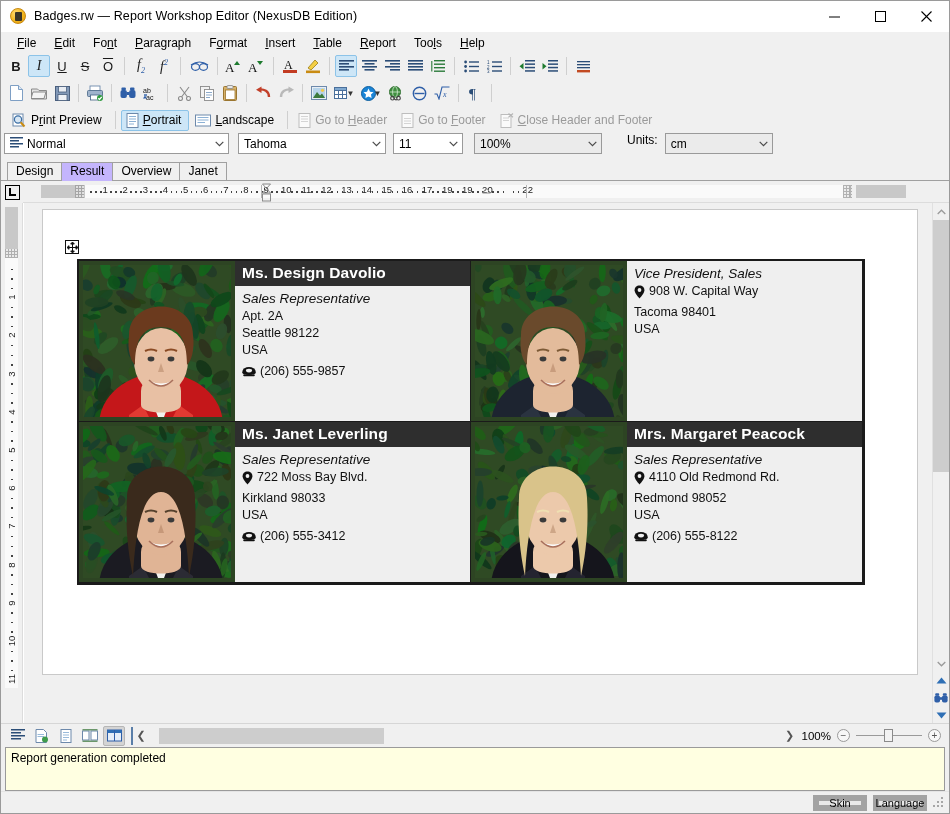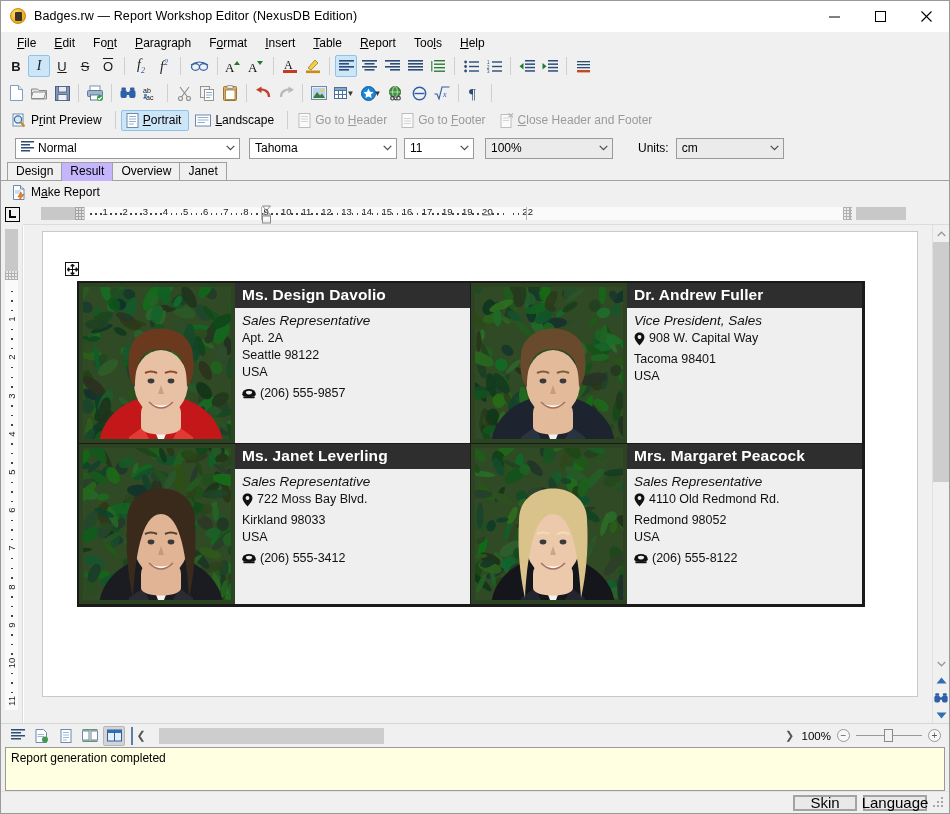--- a/index.html
+++ b/index.html
@@ -55,21 +55,21 @@
   .menu-item u { text-decoration:underline; }
 
   
   .toolbar {
     display:flex; align-items:center; background:#f0f0f0;
     padding-left:4px; gap:1px;
   }
   .tb1 { height:26px; flex:0 0 26px; }
   .tb2 { height:28px; flex:0 0 28px; }
   .tb3 { height:26px; flex:0 0 26px; padding-left:6px; }
-  .tb4 { height:30px; flex:0 0 30px; padding-left:14px; align-items:center;}
+  .tb4 { height:30px; flex:0 0 30px; padding-left:3px; align-items:flex-start;}
   .tbtn {
     width:22px;height:22px;display:flex;align-items:center;justify-content:center;
     font-size:13px;color:#1a1a1a;border:1px solid transparent;border-radius:2px;
   }
   .tbtn.active { background:#cde6f7; border:1px solid #8cc3e8; }
   .tbtn.wide { width:26px; }
   .sep { width:1px; height:18px; background:#cfcfcf; margin:0 4px; }
   .tbtn svg{display:block}
   .caret { font-size:8px; margin-left:-3px; color:#333; }
 
@@ -254,22 +254,22 @@
   .logpane{
     flex:0 0 44px;height:44px;margin:0 4px;background:#ffffe1;border:1px solid #9a9a9a;
     font-size:12px;color:#000;padding:3px 5px;
   }
   
   .statusbar{
     flex:0 0 22px;height:22px;display:flex;align-items:center;justify-content:flex-end;
     background:#f0f0f0;padding-right:4px;gap:6px;border-top:1px solid #e4e4e4;
   }
   .sbtn{
-    width:64px;height:16px;border:2px solid #a3a3a3;background:#e9e9e9;
-    font-size:15px;display:flex;align-items:center;justify-content:center;color:#000;
+    width:54px;height:16px;border:6px solid #a3a3a3;background:#e9e9e9;
+    font-size:11px;display:flex;align-items:center;justify-content:center;color:#000;
   }
   .grip{width:12px;height:12px;position:relative;}
   .grip i{position:absolute;width:2px;height:2px;background:#a6a6a6;}
 </style>
 </head>
 <body>
 
 <div class="win">
 
   <div class="titlebar">
@@ -758,34 +758,20 @@
     </div>
   </div>
 
   <div class="tabstrip">
     <div class="tab">Design</div>
     <div class="tab sel">Result</div>
     <div class="tab">Overview</div>
     <div class="tab">Janet</div>
   </div>
 
-  <div class="makerow">
-    <div class="lbtn">
-      <svg width="15" height="15" viewBox="0 0 15 15">
-          <path d="M1.5 0.5 h7 l3.5 3.5 v10.5 h-10.5 z" fill="#fff" stroke="#6d89ab"></path>
-          <path d="M8.5 0.5 v3.5 h3.5" fill="#dde8f3" stroke="#6d89ab"></path>
-          <g stroke="#7fa8d0" stroke-width=".8">
-            <line x1="3" y1="6" x2="9" y2="6"></line>
-            <line x1="3" y1="8" x2="9" y2="8"></line>
-          </g>
-          <path d="M9 7 L6 12 h2.3 l-.8 3 L12 9.5 h-2.4 z" fill="#e8832a" stroke="#b35f12" stroke-width=".6"></path>
-        </svg>
-      <span>M<u>a</u>ke Report</span>
-    </div>
-  </div>
 
   <div class="rulerrow">
     <div class="tabsel-box">
         <span></span>
       </div>
     <div class="hruler" id="hruler">
         <div class="hr-seg hr-out" style="left:18px;width:44px;"></div>
         <div class="hr-seg hr-in" style="left:62px;width:764px;"></div>
         <div class="hr-seg hr-out" style="left:833px;width:50px;"></div>
         <div class="hr-num" style="left: 82.121px;">1</div>
@@ -1394,21 +1380,20 @@
     <ellipse cx="68" cy="94" rx="3.4" ry="2.4" fill="#3a3a3a"></ellipse>
     <ellipse cx="88" cy="94" rx="3.4" ry="2.4" fill="#3a3a3a"></ellipse>
     <path d="M62 86 Q68 83 74 86" stroke="#7d5a36" stroke-width="2" fill="none"></path>
     <path d="M82 86 Q88 83 94 86" stroke="#7d5a36" stroke-width="2" fill="none"></path>
     <path d="M78 98 L75 107 L81 107 Z" fill="rgba(150,100,70,.35)"></path>
     <path d="M67 116 Q78 125 89 116 Q78 121 67 116 Z" fill="#fbfbfb"></path>
     <path d="M66 115 Q78 127 90 115" stroke="#a9705c" stroke-width="1.6" fill="none"></path>
   </svg></div>
      </div>
      <div class="badge-info">
-       <div class="badge-name">Dr. Andrew Fuller</div>
        <div class="badge-title">Vice President, Sales</div>
        <div class="badge-line with-ico">
                   <span><svg class="ico-pin" width="11" height="14" viewBox="0 0 11 14">
                       <path d="M5.5 0.6 C2.6 0.6 0.6 2.7 0.6 5.2 C0.6 8.4 5.5 13.4 5.5 13.4 C5.5 13.4 10.4 8.4 10.4 5.2 C10.4 2.7 8.4 0.6 5.5 0.6 Z" fill="#111"></path>
                       <circle cx="5.5" cy="5" r="1.9" fill="#efefef"></circle>
                     </svg></span>
                   <span>908 W. Capital Way</span>
                 </div>
 
        <div class="badge-line">Tacoma 98401</div>

